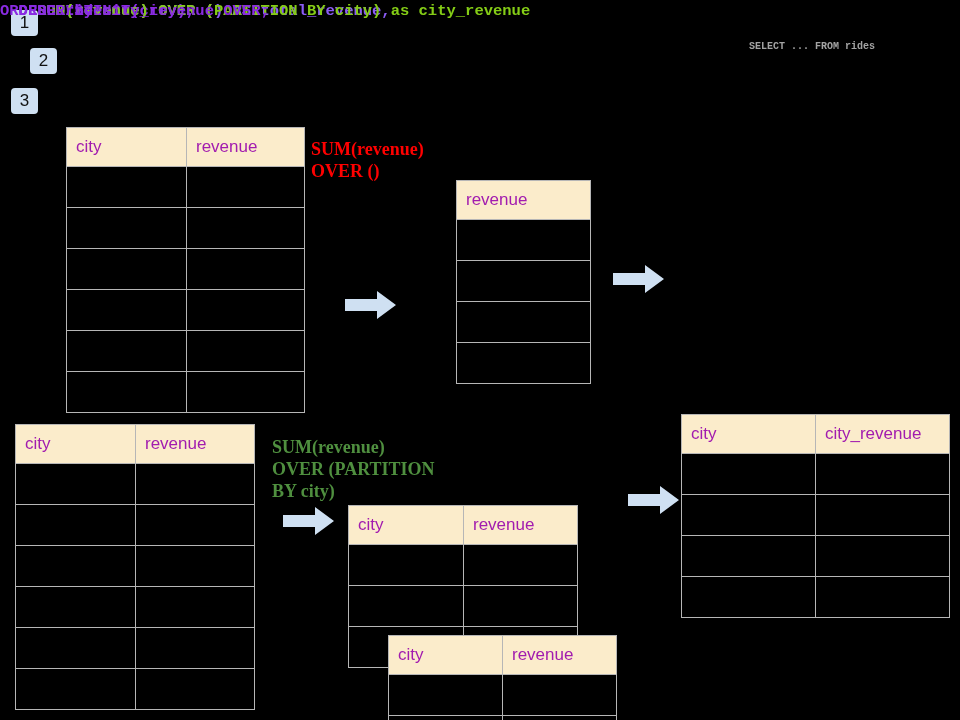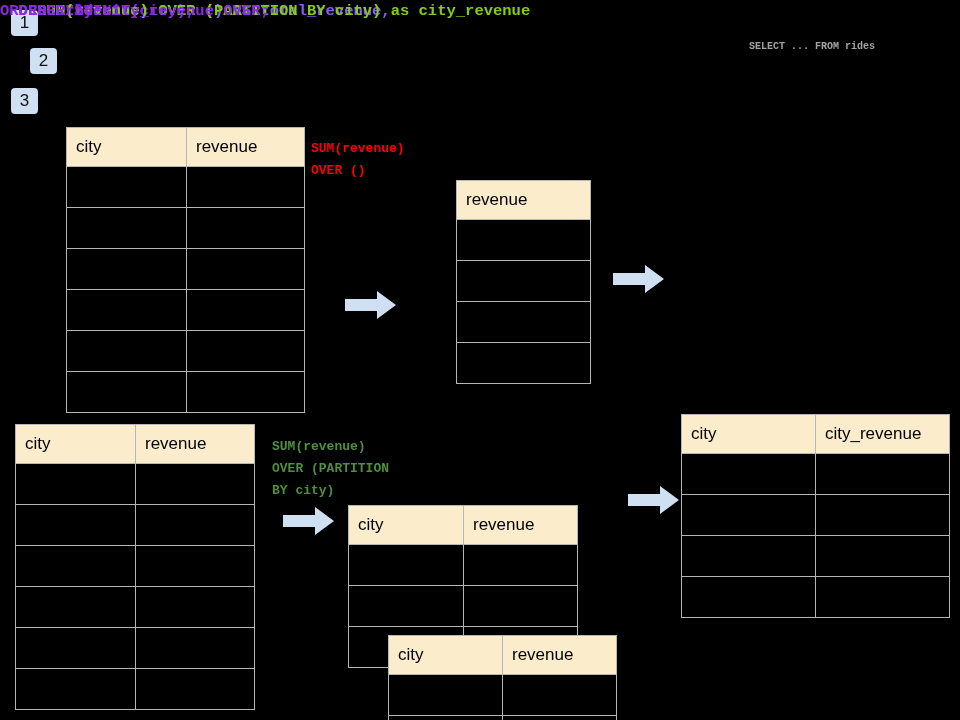--- a/index.html
+++ b/index.html
@@ -57,22 +57,22 @@
     font-weight: bold;
     line-height: 19px;
     white-space: pre;
     color: #a3a3a3;
     width: 150px;
   }
 
   
   .annot {
     position: absolute;
-    font-family: Liberation Mono, monospace;
-    font-size: 13px;
+    font-family: Liberation Serif, serif;
+    font-size: 18px;
     font-weight: bold;
     line-height: 22px;
     white-space: pre;
   }
   #annot-total { left: 311px; top: 138px; color: #ff0000; }
   #annot-part  { left: 272px; top: 436px; color: #4f8f3f; }
 
   
   .tbl {
     position: absolute;
@@ -81,21 +81,21 @@
     background: #000000;
     border: 1px solid #b6b6b6;
   }
   .tbl th, .tbl td {
     border: 1px solid #b6b6b6;
     padding: 0;
     margin: 0;
   }
   .tbl th {
     background: #fbeccb;
-    color: #000000;
+    color: #a21caf;
     font-family: "Liberation Sans", sans-serif;
     font-size: 17px;
     font-weight: normal;
     text-align: left;
     padding-left: 9px;
     height: 39px;
     box-sizing: border-box;
   }
   .tbl td {
     background: #000000;

